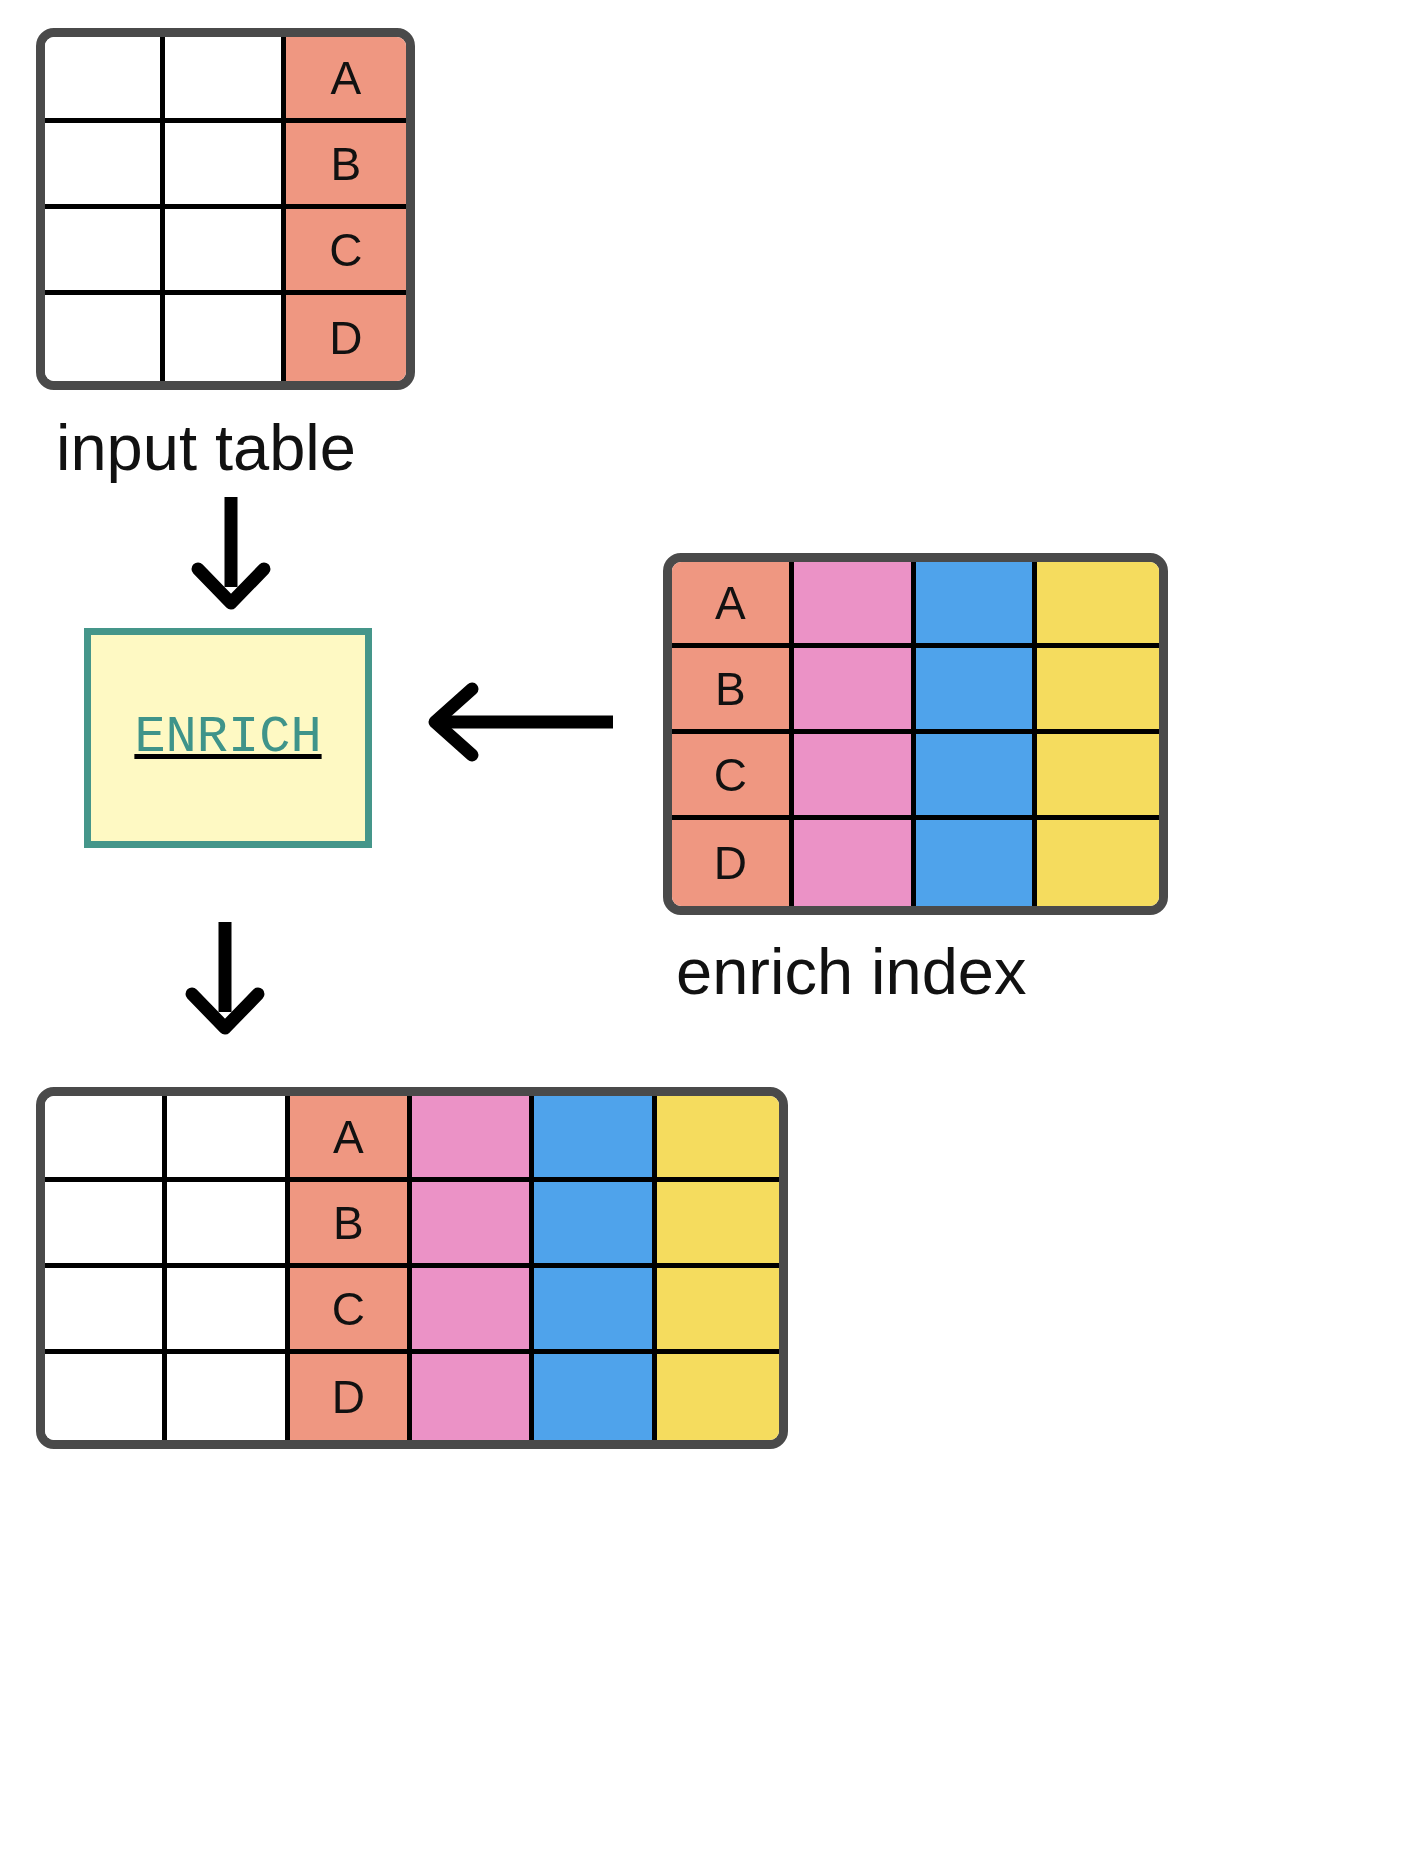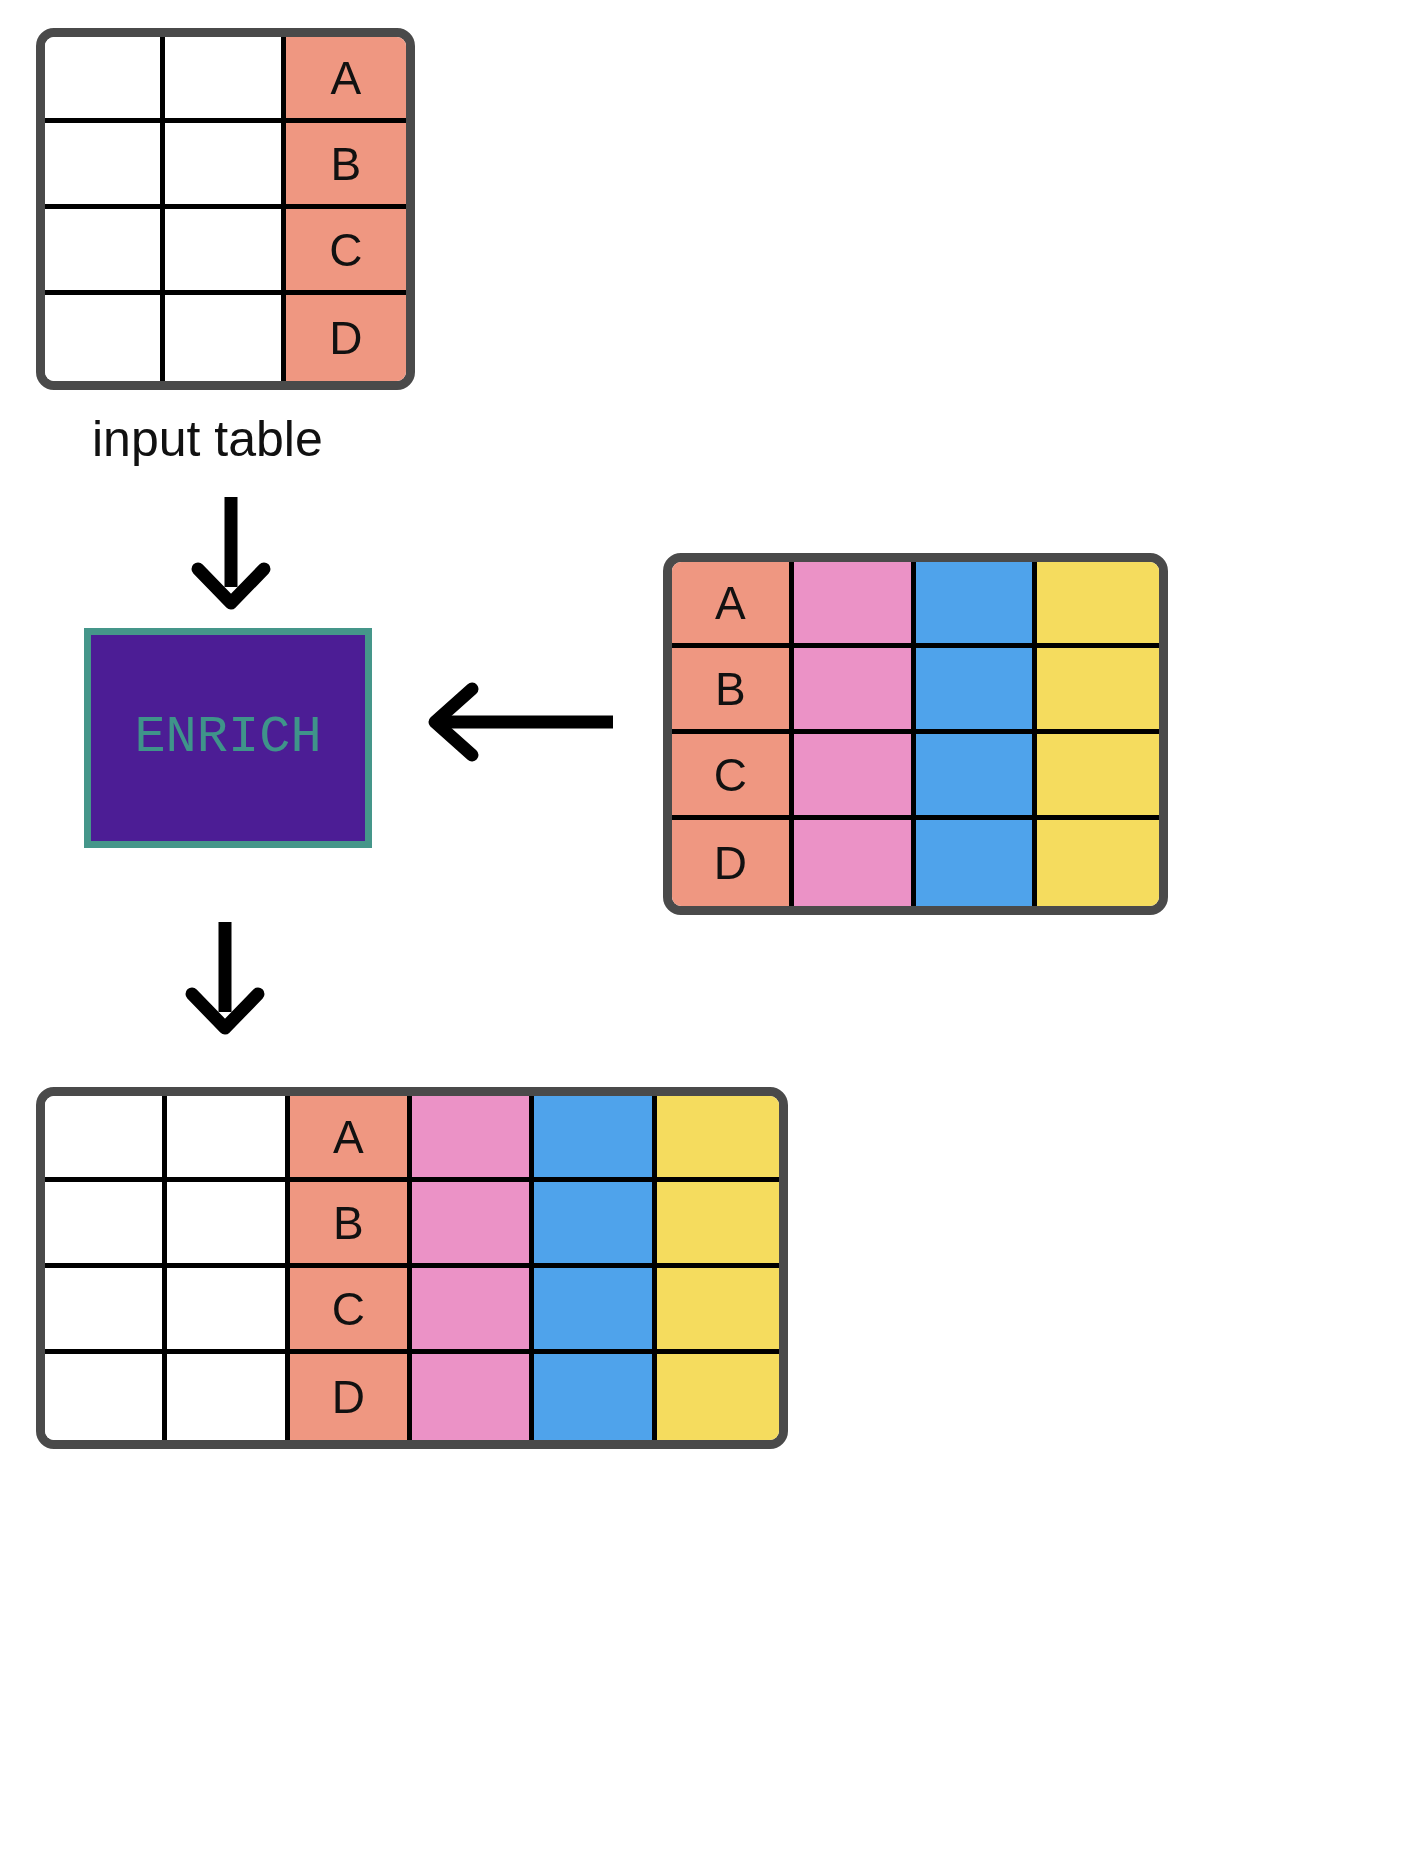--- a/index.html
+++ b/index.html
@@ -26,36 +26,36 @@
     display:flex;align-items:center;justify-content:center;
     font-size:46px;color:#111111;line-height:1;
     font-family:"Liberation Sans","DejaVu Sans",sans-serif;
   }
   .cell.last-col{border-right:none;}
   .cell.last-row{border-bottom:none;}
 
   
   .caption{
     position:absolute;
-    font-size:50px;
+    font-size:65px;
     color:#111111;
     white-space:nowrap;
     letter-spacing:0px;
-    margin-left:36px;
   }
 
   
   .cmdbox{
     position:absolute;
     border:7px solid #45968a;
-    background:#4c1d95;
+    background:#fef9c3;
     box-sizing:border-box;
     display:flex;flex-direction:column;
     align-items:center;justify-content:center;
     gap:2px;
+    text-decoration:underline;
   }
   .cmdbox .line{
     font-family:"Liberation Mono","DejaVu Sans Mono",monospace;
     color:#3f948a;
     font-size:52px;
     line-height:1.18;
     white-space:nowrap;
   }
 
   
@@ -124,20 +124,21 @@
       <div class="cell" style="background: rgb(239, 151, 129);">C</div>
       <div class="cell" style="background: rgb(235, 146, 198);"></div>
       <div class="cell" style="background: rgb(79, 163, 235);"></div>
       <div class="cell last-col" style="background: rgb(245, 220, 94);"></div>
       <div class="cell last-row" style="background: rgb(239, 151, 129);">D</div>
       <div class="cell last-row" style="background: rgb(235, 146, 198);"></div>
       <div class="cell last-row" style="background: rgb(79, 163, 235);"></div>
       <div class="cell last-col last-row" style="background: rgb(245, 220, 94);"></div>
     </div>
 
+  <div class="caption" style="left:676px;top:934px;">enrich index</div>
 
   <div class="tbl" id="output-table" style="left:36px;top:1087px;width:752px;height:362px;
               grid-template-columns:repeat(6,1fr);
               grid-template-rows:repeat(4,1fr);">
       <div class="cell" style="background: rgb(255, 255, 255);"></div>
       <div class="cell" style="background: rgb(255, 255, 255);"></div>
       <div class="cell" style="background: rgb(239, 151, 129);">A</div>
       <div class="cell" style="background: rgb(235, 146, 198);"></div>
       <div class="cell" style="background: rgb(79, 163, 235);"></div>
       <div class="cell last-col" style="background: rgb(245, 220, 94);"></div>

